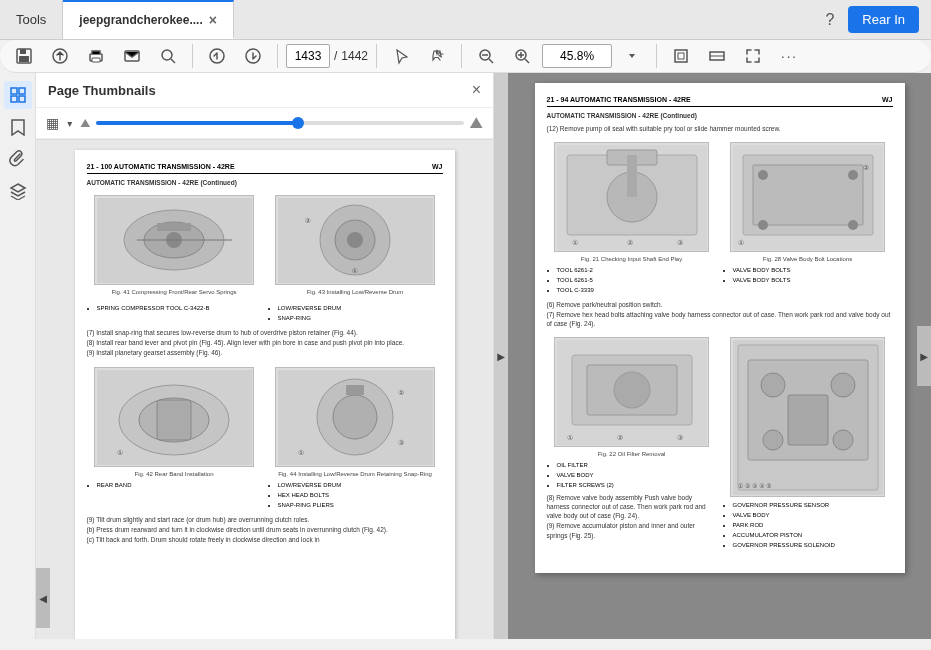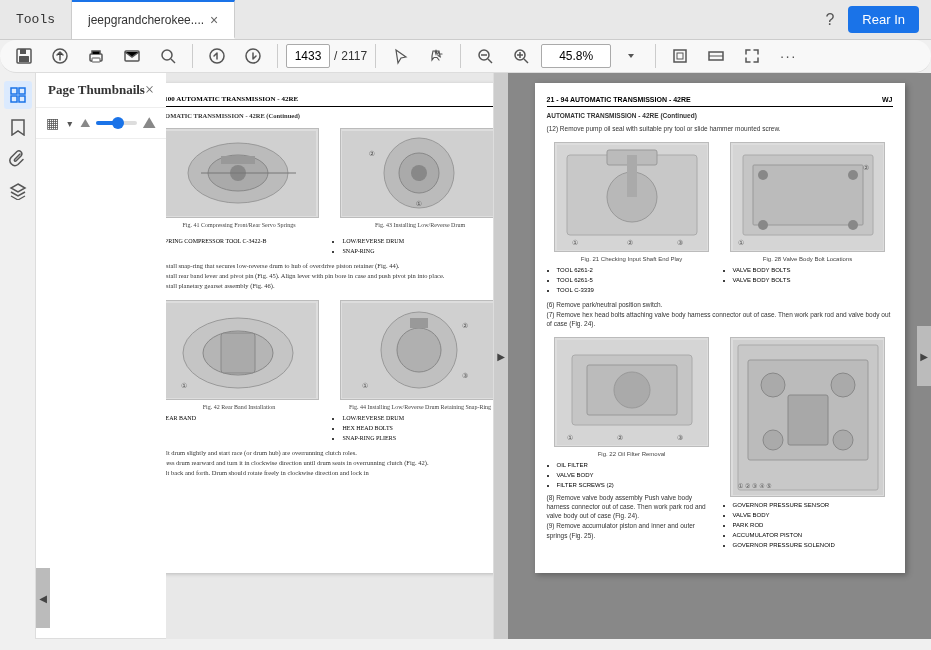--- a/index.html
+++ b/index.html
@@ -17,26 +17,27 @@
       display: flex;
       align-items: center;
       padding: 0 16px;
       cursor: pointer;
       font-size: 13px;
       font-weight: 500;
       color: #333;
       border-right: 1px solid #ccc;
     }
     .nav-tab.home { background: #e8e8e8; }
-    .nav-tab.tools { background: #e8e8e8; font-family: Liberation Mono, monospace; }
+    .nav-tab.tools { background: #e8e8e8; }
     .nav-tab.active-tab {
       background: #fff;
       border-bottom: 2px solid #fff;
       border-top: 2px solid #1a73e8;
       padding-top: 0;
+      font-weight: bold;
     }
     .tab-label { font-size: 12px; max-width: 130px; overflow: hidden; text-overflow: ellipsis; white-space: nowrap; }
     .tab-close {
       margin-left: 6px;
       cursor: pointer;
       font-size: 14px;
       color: #666;
       line-height: 1;
     }
     .nav-spacer { flex: 1; }
@@ -146,25 +147,24 @@
       font-size: 16px;
     }
     .sidebar-icon.active {
       background: #dbeafe;
       color: #1a73e8;
     }
 
     
     .panel-area {
       display: flex;
-      flex-direction: row;
+      flex-direction: column;
       width: 458px;
       border-right: 1px solid #ddd;
       background: #000000;
-      font-family: Liberation Serif, serif;
     }
 
     
     .thumbnails-panel {
       background: #fff;
       border-bottom: 1px solid #ddd;
       flex-shrink: 0;
     }
     .panel-header {
       display: flex;
@@ -397,21 +397,21 @@
   <div class="toolbar-btn">
     <svg width="18" height="18" viewBox="0 0 18 18">
         <circle cx="9" cy="9" r="7" stroke="#555" stroke-width="1.5" fill="none"></circle>
         <path d="M9 6v6M12 9l-3 3" stroke="#555" stroke-width="1.5" stroke-linecap="round"></path>
       </svg>
   </div>
   <div class="toolbar-separator"></div>
   <div class="page-input">
     <input class="page-number-input" type="text" value="1433" style="">
     <span>/</span>
-    <span>2117</span>
+    <span>1442</span>
   </div>
   <div class="toolbar-separator"></div>
   <div class="toolbar-btn">
     <svg width="18" height="18" viewBox="0 0 18 18">
         <path d="M5 3l10 7-5 1-3 5z" stroke="#555" stroke-width="1.2" fill="none"></path>
       </svg>
   </div>
   <div class="toolbar-btn">
     <svg width="18" height="18" viewBox="0 0 18 18">
         <path d="M9 3v3M12 4.5l-1.5 2.5M15 7h-3M13.5 10l-2.5-1.5M12 13l-2-2.5H7l-2 2.5V9L6 4h2l1 3 1-3h2l1 5" stroke="#555" stroke-width="1.2" fill="none" stroke-linecap="round"></path>

